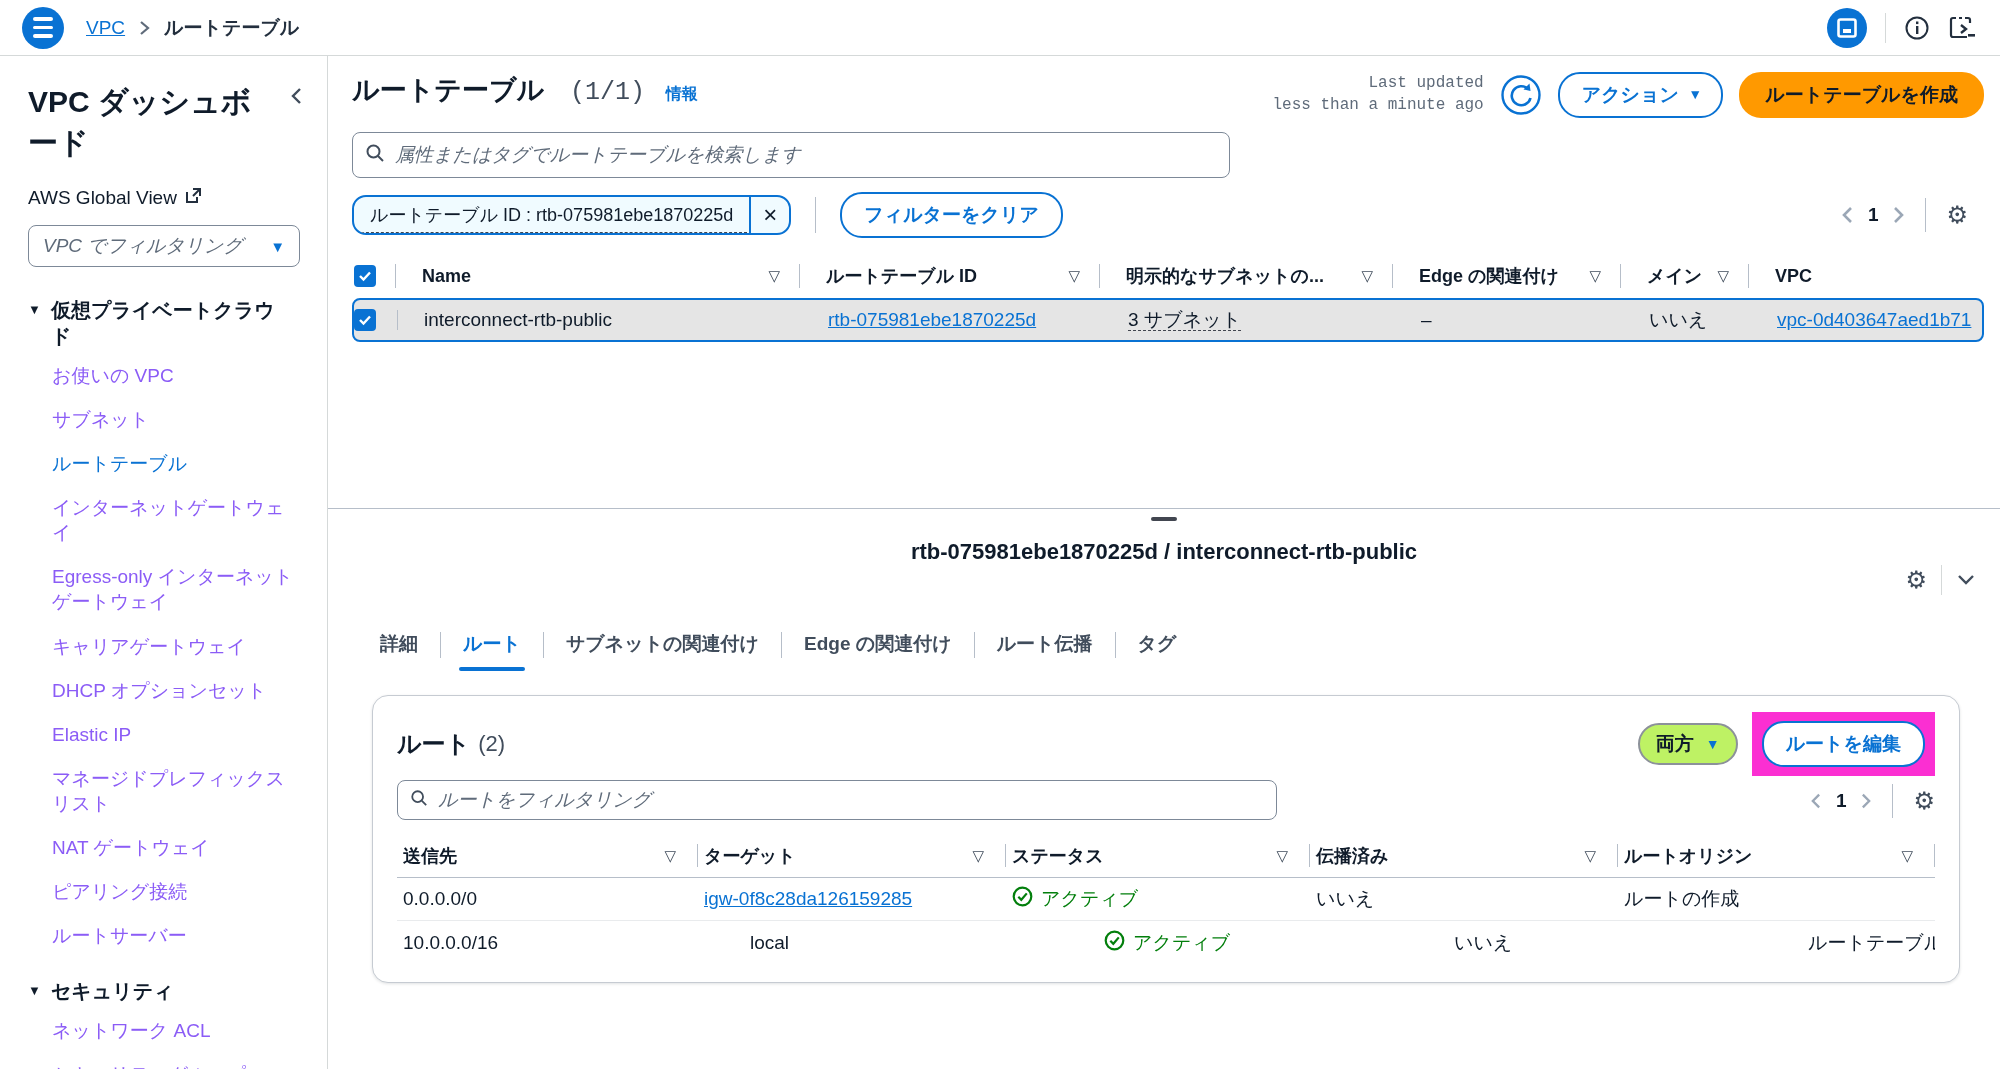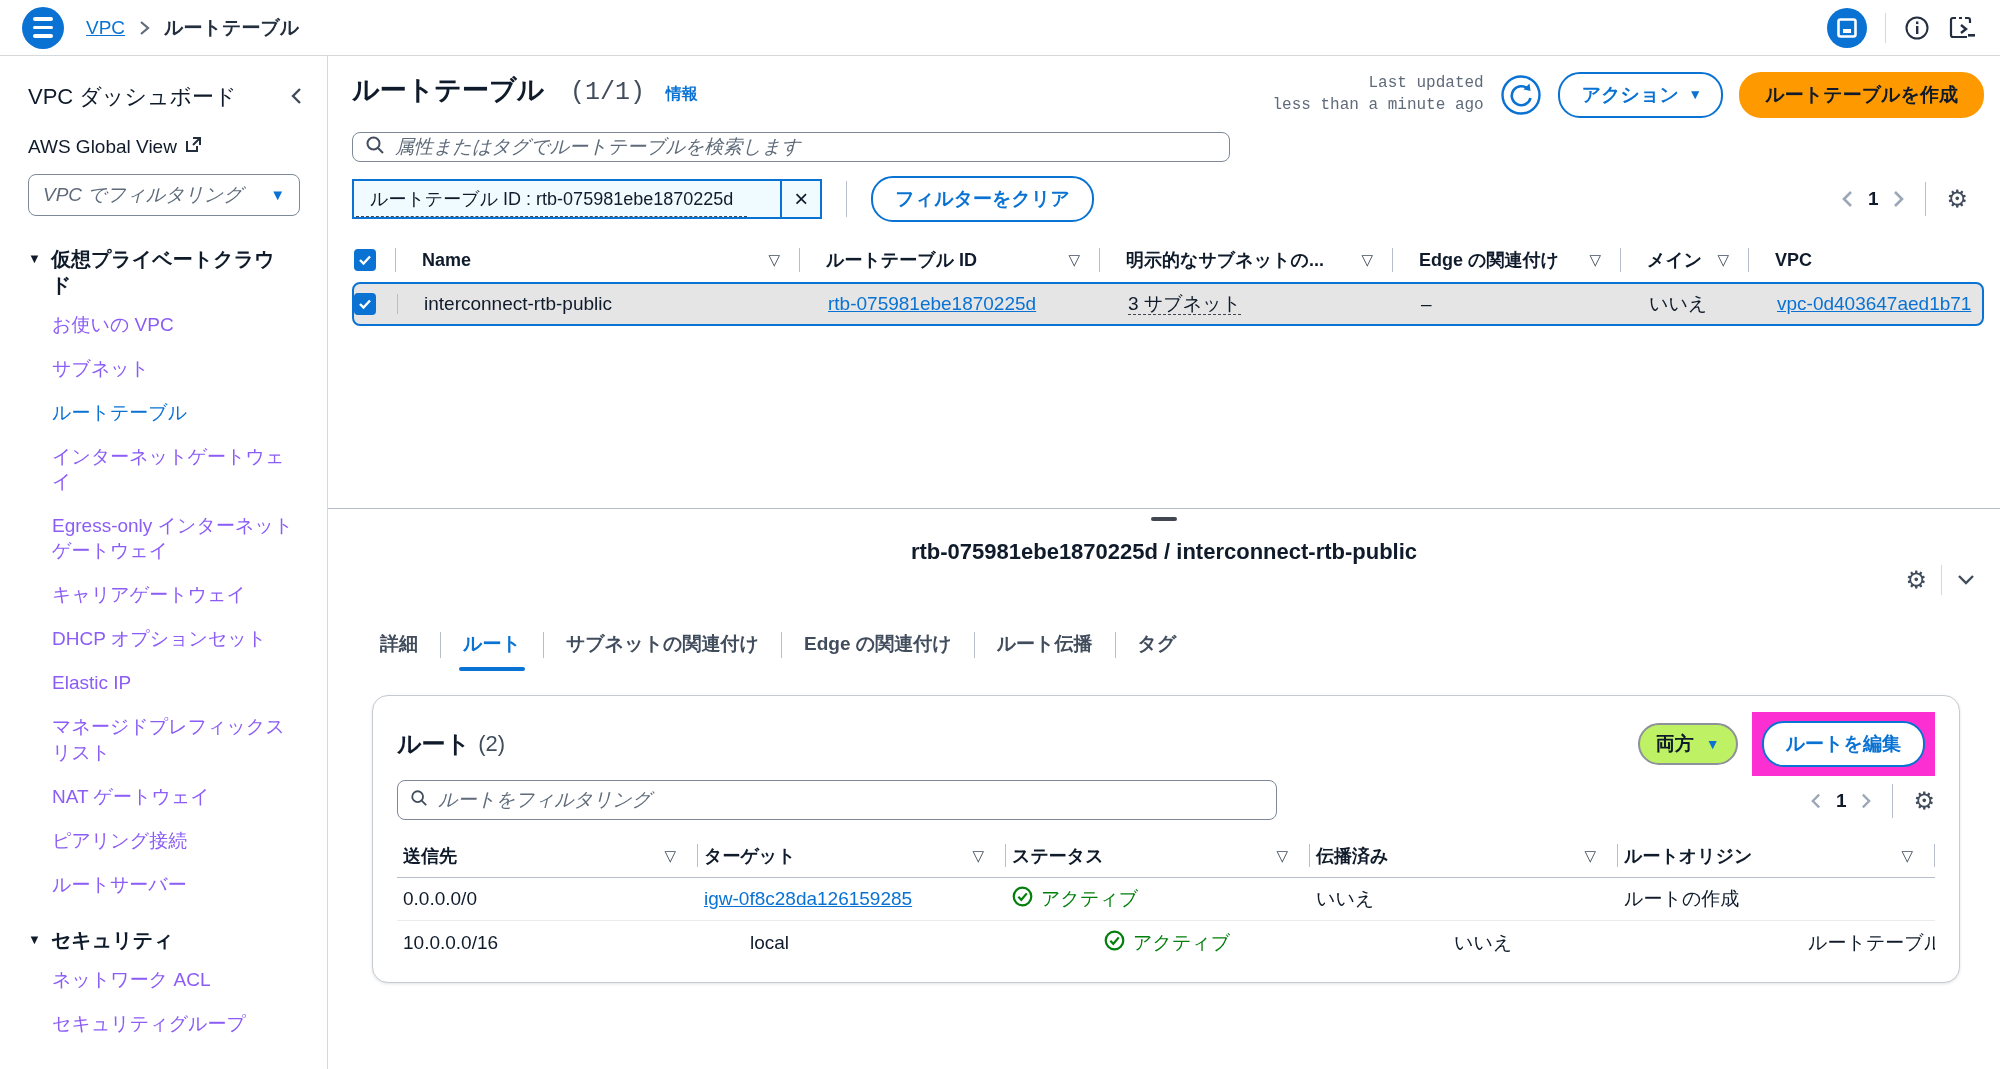--- a/index.html
+++ b/index.html
@@ -23,21 +23,21 @@
   .tb-icon { cursor:pointer; display:flex; align-items:center; }
 
   
   .app { display:flex; height:1013px; }
   .sidebar { width:328px; border-right:1px solid #d5d9d9; padding:26px 24px 0 28px;
     overflow:hidden; background:#fff; flex:none; }
   .main { flex:1; position:relative; background:#fff; overflow:hidden; }
 
   
   .side-title-row { display:flex; align-items:flex-start; }
-  .side-title { font-size:22px; font-weight:normal; line-height:1.35; width:230px; }
+  .side-title { font-size:30px; font-weight:bold; line-height:1.35; width:230px; }
   .side-collapse { margin-left:auto; margin-top:4px; cursor:pointer; }
   .side-link { display:flex; align-items:flex-start; gap:8px; margin-top:24px; font-size:19px;
     color:#0f1b2a; cursor:pointer; }
   .side-select { margin-top:16px; height:42px; border:1px solid #7d8998; border-radius:8px;
     display:flex; align-items:center; padding:0 14px; cursor:pointer; width:272px; }
   .side-select .ph { font-style:italic; color:#5f6b7a; font-size:19px; }
   .side-select .caret { margin-left:auto; color:#0972d3; font-size:15px; }
   .side-section { margin-top:30px; display:flex; gap:10px; font-weight:bold; font-size:20px; line-height:1.3; }
   .side-section .tri { font-size:13px; margin-top:5px; color:#0f1b2a; }
   .side-items { margin:14px 0 0 24px; }
@@ -52,28 +52,28 @@
   .info-link { color:#0972d3; font-size:16px; font-weight:bold; margin-left:10px; cursor:pointer; }
   .head-right { margin-left:auto; display:flex; align-items:center; gap:16px; }
   .last-updated { text-align:right; color:#5f6b7a; font-size:16px; line-height:1.35; }
   .refresh-btn { cursor:pointer; display:flex; }
   .btn { border-radius:22px; font-weight:bold; font-size:19px; display:inline-flex;
     align-items:center; justify-content:center; cursor:pointer; }
   .btn-outline-blue { border:2px solid #0972d3; color:#0972d3; background:#fff; padding:8px 22px; }
   .btn-primary { background:#ff9900; color:#0f1b2a; border:2px solid #ff9900; padding:8px 24px; }
   .btn .b-caret { margin-left:12px; font-size:14px; }
   .search-row { margin-top:14px; }
-  .search-box { height:30px; border:1px solid #7d8998; border-radius:8px; width:878px;
+  .search-box { height:46px; border:1px solid #7d8998; border-radius:8px; width:878px;
     display:flex; align-items:center; padding:0 12px; background:#fff; }
   .search-box input { border:none; outline:none; flex:1; font-size:19px; margin-left:10px;
     font-family:inherit; color:#0f1b2a; background:transparent; }
   .search-box input::placeholder { font-style:italic; color:#5f6b7a; }
   .filter-row { margin-top:14px; display:flex; align-items:center; }
   .chip { display:flex; align-items:center; border:2px solid #0972d3; background:#f0fbff;
-    border-radius:0; height:40px; overflow:hidden;gap:31px; }
+    border-radius:14px; height:40px; overflow:hidden; }
   .chip-label { padding:0 14px; font-size:18px; border-bottom:1px dashed #424650; margin:0 2px;
     line-height:34px; }
   .chip-x { width:40px; height:40px; display:flex; align-items:center; justify-content:center;
     border-left:2px solid #0972d3; color:#0f1b2a; font-size:24px; cursor:pointer; }
   .v-divider { width:1px; height:36px; background:#b6bec9; margin:0 24px; }
   .pagination { display:flex; align-items:center; gap:14px; margin-left:auto; }
   .pg-chevron { cursor:pointer; display:flex; }
   .pg-num { font-weight:bold; font-size:19px; }
   .pg-div { width:1px; height:34px; background:#b6bec9; margin:0 6px; }
   .gear { font-size:24px; color:#414d5c; cursor:pointer; font-family:"DejaVu Sans",sans-serif; line-height:1; }

